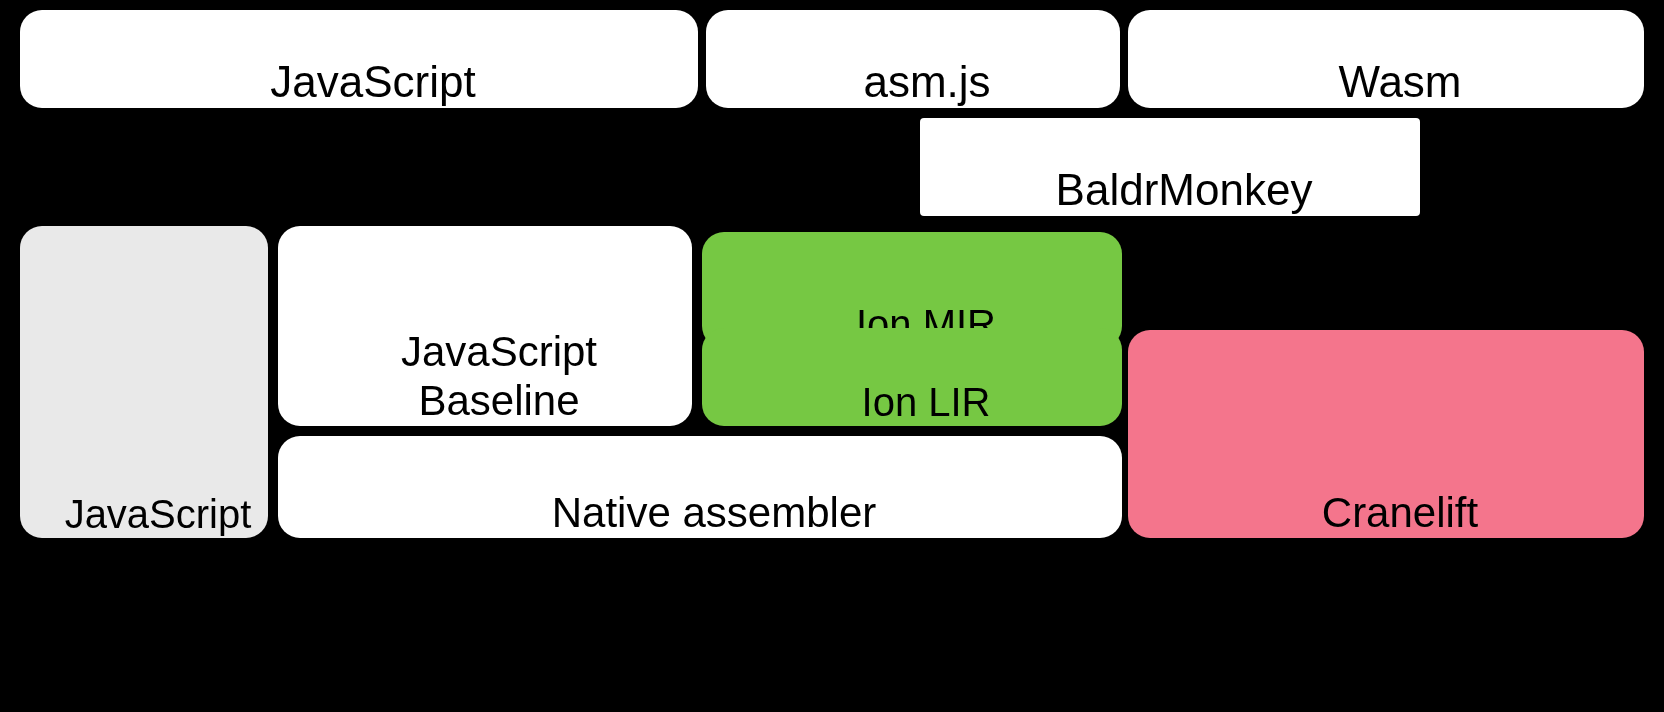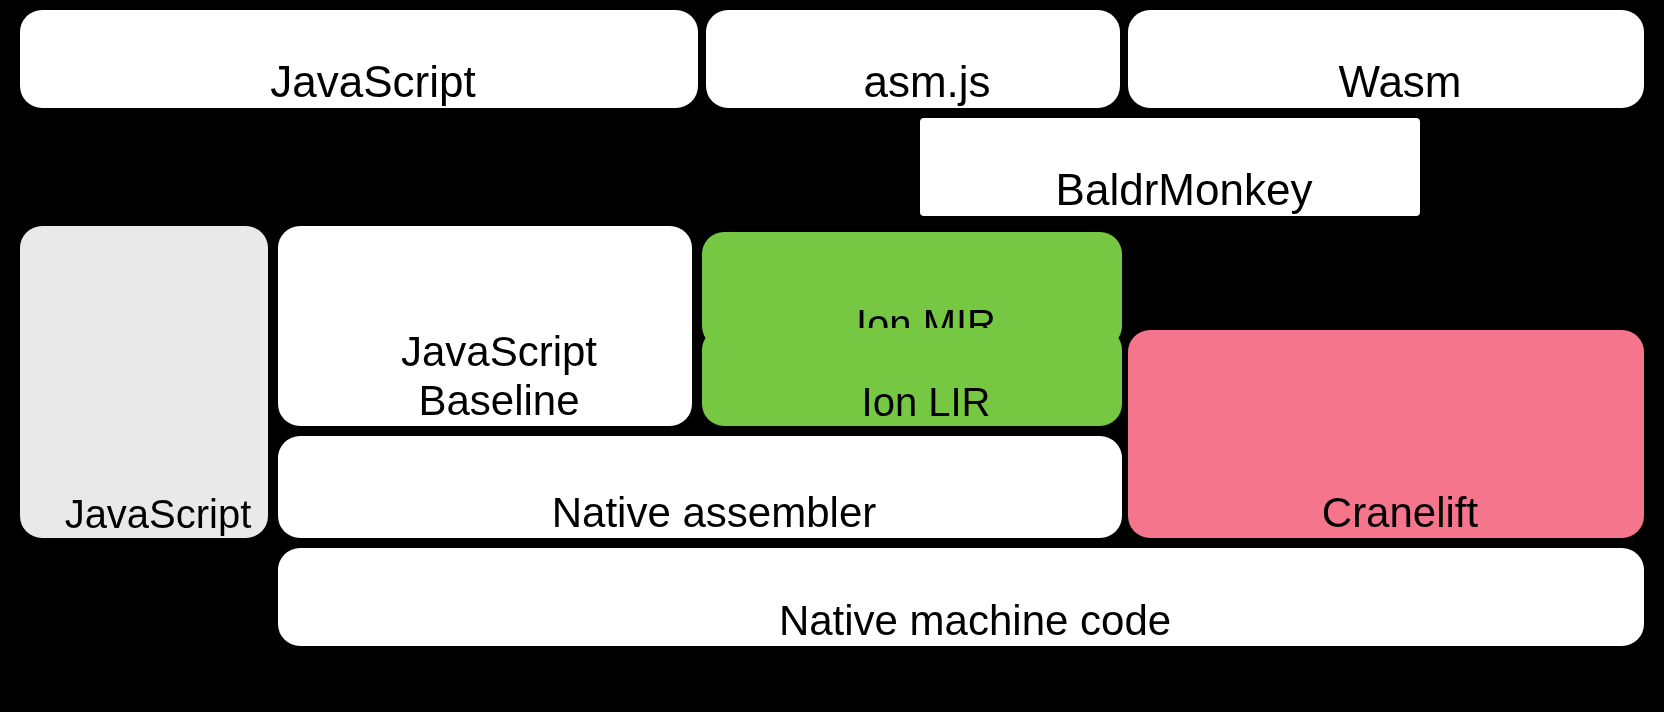--- a/index.html
+++ b/index.html
@@ -43,14 +43,13 @@
     <div class="node" style="left: 706px; top: 10px; width: 414px; height: 98px; background: rgb(255, 255, 255); font-size: 44px; border-radius: 22px;"><span class="label">asm.js</span></div>
     <div class="node" style="left: 1128px; top: 10px; width: 516px; height: 98px; background: rgb(255, 255, 255); font-size: 44px; border-radius: 22px;"><span class="label">Wasm</span></div>
     <div class="node" style="left: 920px; top: 118px; width: 500px; height: 98px; background: rgb(255, 255, 255); font-size: 44px; border-radius: 4px;"><span class="label">BaldrMonkey</span></div>
     <div class="node" style="left: 20px; top: 226px; width: 248px; height: 312px; background: rgb(233, 233, 233); font-size: 40px; border-radius: 22px;"><span class="label">JavaScript</span></div>
     <div class="node" style="left: 278px; top: 226px; width: 414px; height: 200px; background: rgb(255, 255, 255); font-size: 42px; border-radius: 22px;"><span class="label">JavaScript
 Baseline</span></div>
     <div class="node" style="left: 702px; top: 232px; width: 420px; height: 116px; background: rgb(118, 200, 67); font-size: 40px; border-radius: 22px;"><span class="label">Ion MIR</span></div>
     <div class="node" style="left: 702px; top: 328px; width: 420px; height: 98px; background: rgb(118, 200, 67); font-size: 40px; border-radius: 22px;"><span class="label">Ion LIR</span></div>
     <div class="node" style="left: 1128px; top: 330px; width: 516px; height: 208px; background: rgb(244, 117, 140); font-size: 42px; border-radius: 22px;"><span class="label">Cranelift</span></div>
     <div class="node" style="left: 278px; top: 436px; width: 844px; height: 102px; background: rgb(255, 255, 255); font-size: 42px; border-radius: 22px;"><span class="label">Native assembler</span></div>
-    <div class="node" style="left: 278px; top: 548px; width: 1366px; height: 98px; background: rgb(255, 255, 255); font-size: 42px; border-radius: 22px;"><span class="label">Native machine code</span></div>
   </div>
 
 </body></html>

